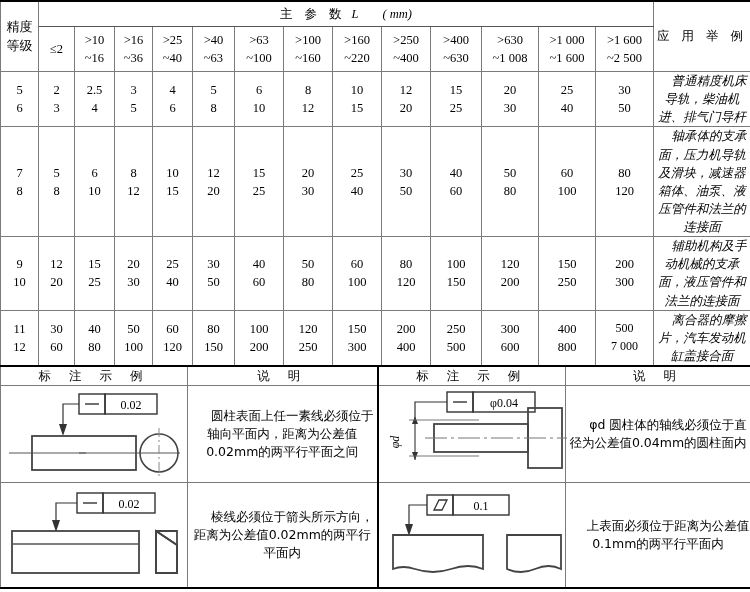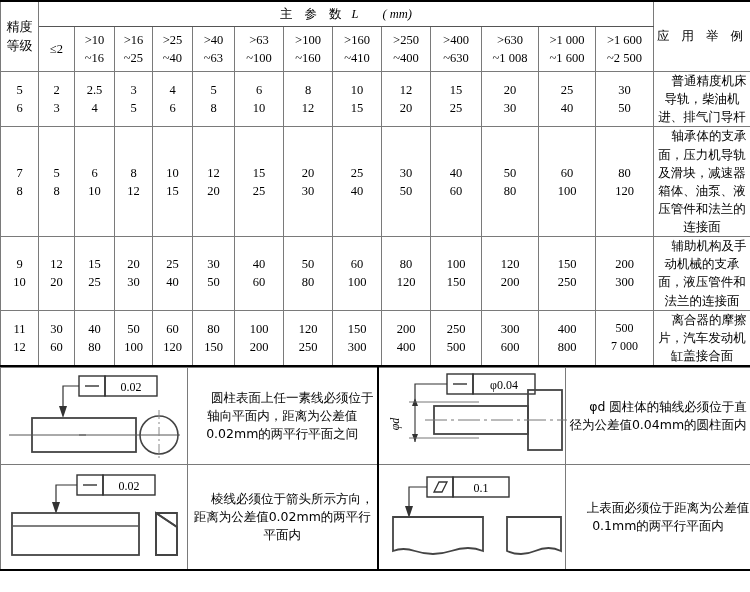--- a/index.html
+++ b/index.html
@@ -64,20 +64,21 @@
     font-size: 13px;
     line-height: 1.55;
   }
   .apply {
     font-family: "DejaVu Sans", "Liberation Sans", sans-serif;
     font-size: 12.5px;
     line-height: 1.65;
     text-align: left;
     padding: 3px 7px 3px 7px;
     text-indent: 14px;
+    font-style: italic;
   }
   .mainhdr {
     font-family: "DejaVu Sans", "Liberation Sans", sans-serif;
     font-size: 13px;
     letter-spacing: 4px;
   }
   .mainhdr .ital {
     font-family: "Liberation Serif", serif;
     font-style: italic;
     letter-spacing: 0;
@@ -151,41 +152,41 @@
     <tr>
       <td class="rng" style="height:44px">
         <div>≤2</div>
       </td>
       <td class="rng">
         <div>&gt;10</div>
         <div>~16</div>
       </td>
       <td class="rng">
         <div>&gt;16</div>
-        <div>~25</div>
+        <div>~36</div>
       </td>
       <td class="rng">
         <div>&gt;25</div>
         <div>~40</div>
       </td>
       <td class="rng">
         <div>&gt;40</div>
         <div>~63</div>
       </td>
       <td class="rng">
         <div>&gt;63</div>
         <div>~100</div>
       </td>
       <td class="rng">
         <div>&gt;100</div>
         <div>~160</div>
       </td>
       <td class="rng">
         <div>&gt;160</div>
-        <div>~410</div>
+        <div>~220</div>
       </td>
       <td class="rng">
         <div>&gt;250</div>
         <div>~400</div>
       </td>
       <td class="rng">
         <div>&gt;400</div>
         <div>~630</div>
       </td>
       <td class="rng">
@@ -446,20 +447,26 @@
 
   <table class="main" style="margin-top:0">
     <colgroup>
       <col style="width:187px">
       <col style="width:190px">
       <col style="width:188px">
       <col style="width:185px">
     </colgroup>
 
     <tbody>
+        <tr>
+      <td class="seccap no-top">标 注 示 例</td>
+      <td class="seccap no-top">说 明</td>
+      <td class="seccap no-top divider-heavy-left">标 注 示 例</td>
+      <td class="seccap no-top">说 明</td>
+    </tr>
 
     <tr>
       <td class="figcell">
         <svg width="187" height="96" viewBox="0 0 187 96">
 
           <rect x="78" y="8" width="26" height="20" fill="none" stroke="#333" stroke-width="1.4"></rect>
           <rect x="104" y="8" width="52" height="20" fill="none" stroke="#333" stroke-width="1.4"></rect>
           <line x1="84" y1="18" x2="98" y2="18" stroke="#333" stroke-width="1.4"></line>
           <text x="130" y="23" text-anchor="middle" class="fcf-text">0.02</text>
 

